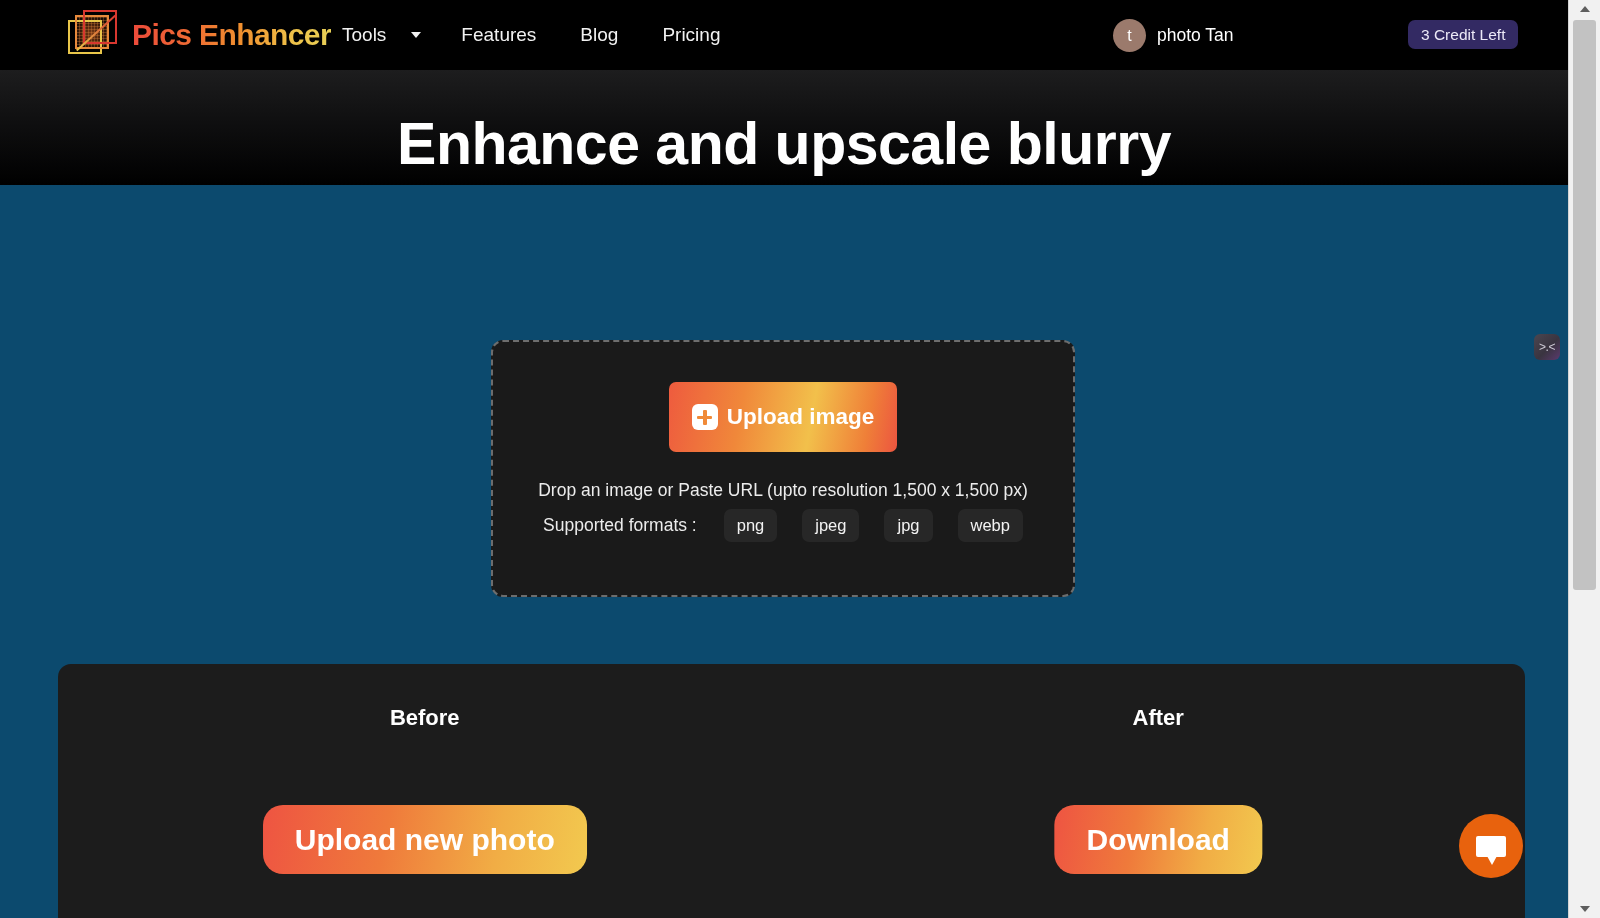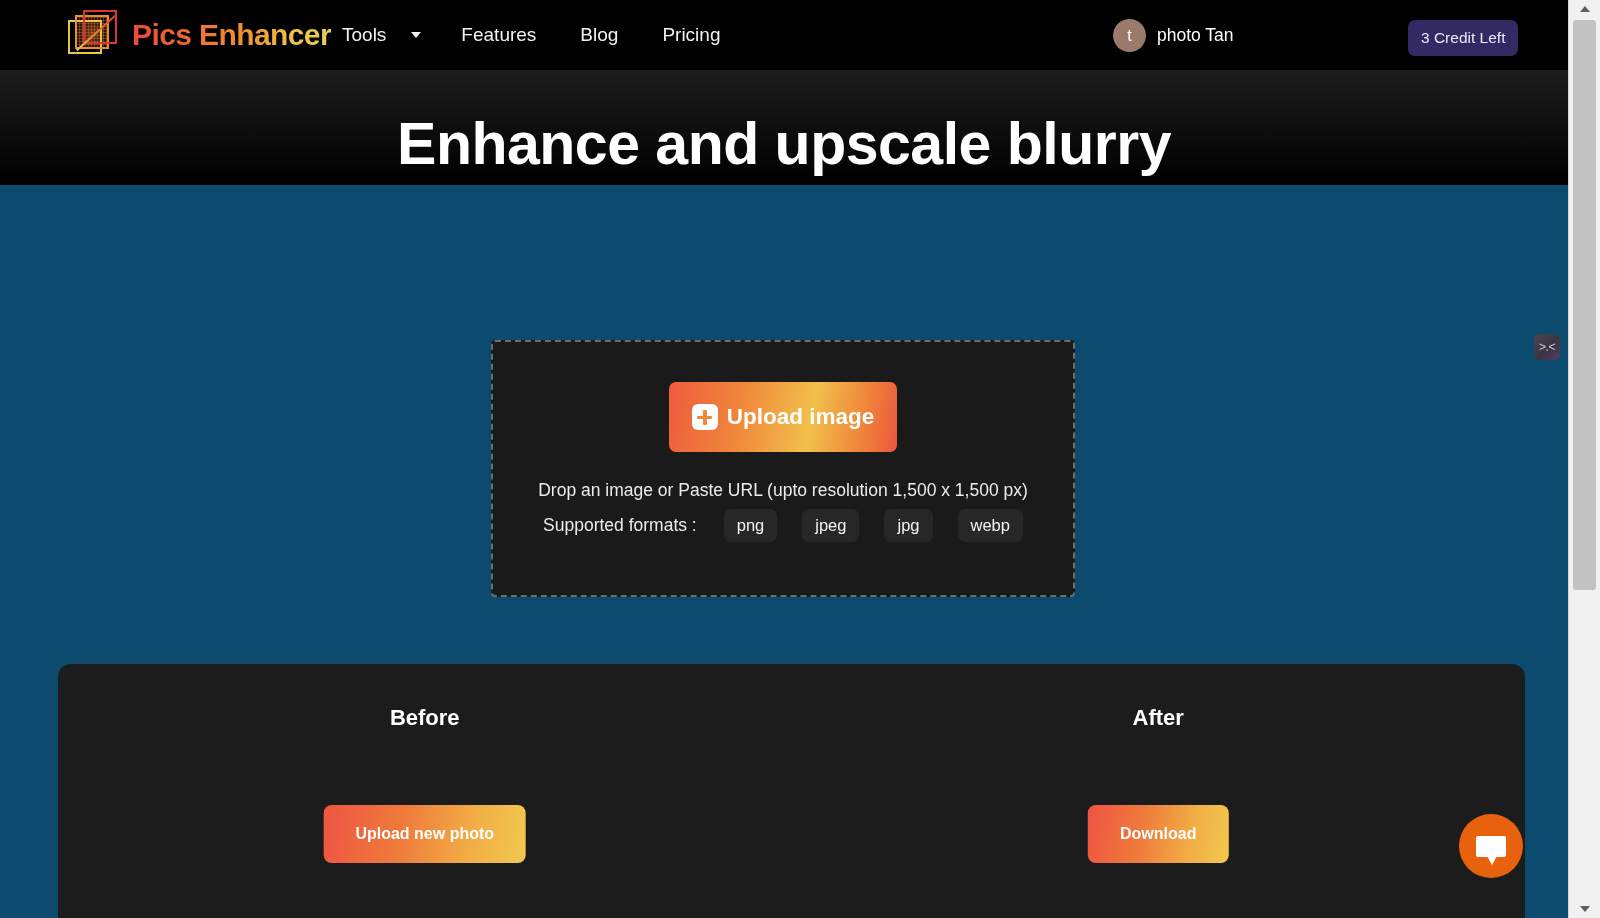--- a/index.html
+++ b/index.html
@@ -148,21 +148,21 @@
   .user-name {
     color: #ffffff;
     font-size: 17.5px;
     white-space: nowrap;
   }
 
   .credit-badge {
     position: absolute;
     left: 1408px;
     top: 20px;
-    height: 36px;
+    height: 29px;
     padding: 0 13px;
     border-radius: 7px;
     background: #332a63;
     color: #ece9f7;
     font-size: 15.5px;
     display: flex;
     align-items: center;
     white-space: nowrap;
     cursor: pointer;
   }
@@ -199,21 +199,21 @@
   }
 
   
   .dropzone {
     position: absolute;
     left: 491px;
     top: 340px;
     width: 584px;
     height: 257px;
     border: 2px dashed #6d6d6d;
-    border-radius: 4px;
+    border-radius: 12px;
     background: #1a1a1a;
     z-index: 5;
     display: flex;
     flex-direction: column;
     align-items: center;
   }
 
   .upload-btn {
     margin-top: 40px;
     width: 228px;
@@ -304,27 +304,27 @@
     color: #ffffff;
     font-size: 22px;
     font-weight: 700;
   }
 
   .action-btn {
     position: absolute;
     top: 141px;
     left: 50%;
     transform: translateX(-50%);
-    height: 58px;
+    height: 69px;
     border: none;
-    border-radius: 8px;
+    border-radius: 20px;
     background: linear-gradient(100deg, #ee5442 0%, #ef7a3b 38%, #f1ad45 72%, #f2c94f 100%);
     color: #ffffff;
     font-family: "Liberation Sans", sans-serif;
-    font-size: 16px;
+    font-size: 30px;
     font-weight: 700;
     padding: 0 32px;
     cursor: pointer;
     white-space: nowrap;
   }
 
   
   .side-toggle {
     position: absolute;
     right: 8px;

